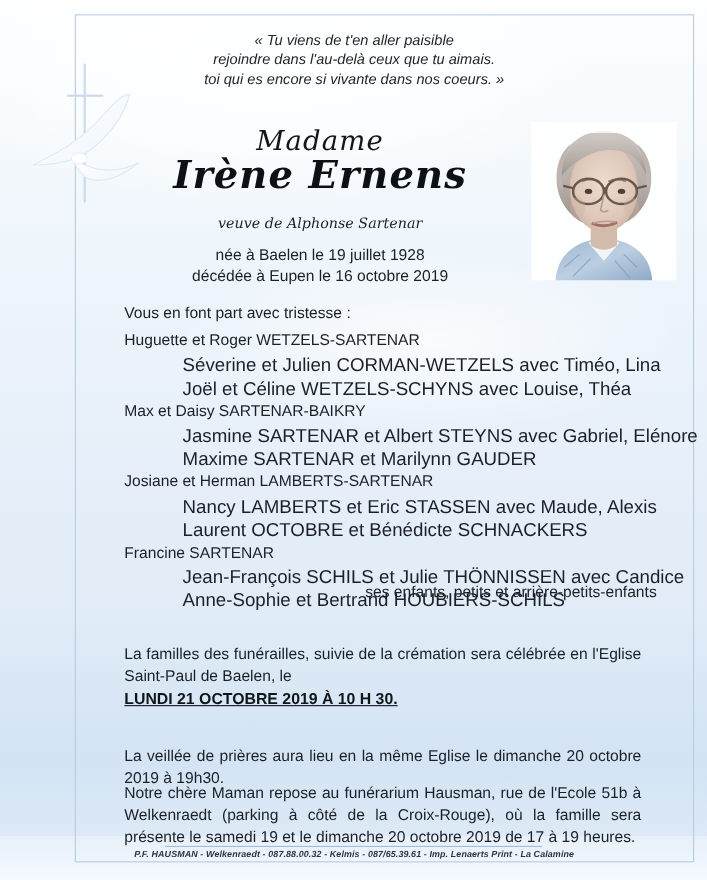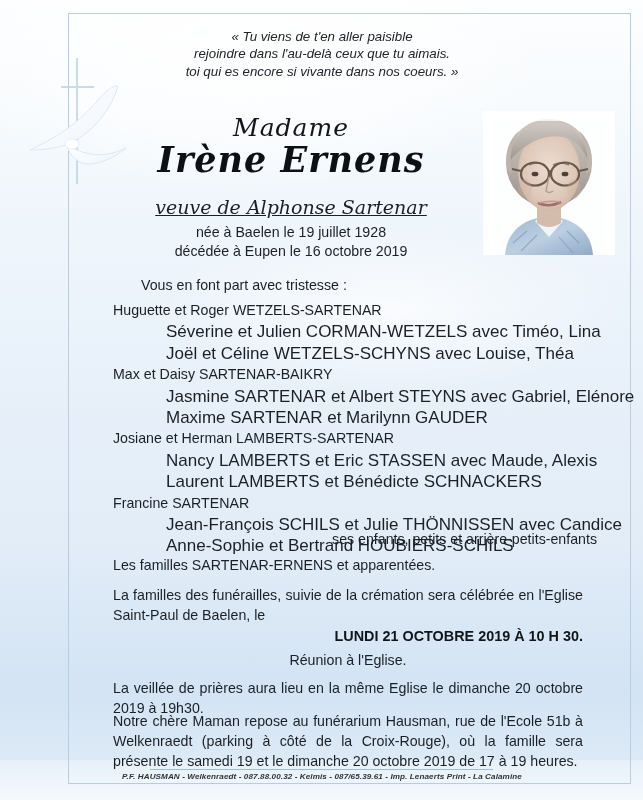--- a/index.html
+++ b/index.html
@@ -133,23 +133,22 @@
     color: #0d1115;
   }
   .spouse {
     position: absolute;
     left: 96px;
     top: 196px;
     width: 390px;
     text-align: center;
     font-family: "DejaVu Serif", serif;
     font-style: italic;
-    font-size: 19px;
+    font-size: 13px;
     color: #1a1f25;
-    text-decoration: underline;
   }
   .birth, .death {
     position: absolute;
     left: 96px;
     width: 390px;
     text-align: center;
     font-size: 14.2px;
     color: #1b2026;
   }
   .birth { top: 224px; }
@@ -162,21 +161,20 @@
     width: 132px;
     height: 144px;
   }
 
   .intro {
     position: absolute;
     left: 113px;
     top: 277px;
     font-size: 14.2px;
     color: #1b2026;
-    margin-left: 28px;
   }
 
   #family {
     position: absolute;
     left: 113px;
     top: 300px;
     width: 470px;
   }
   .fam-parent {
     font-size: 14.2px;
@@ -218,24 +216,25 @@
     line-height: 20px;
     color: #1b2026;
     text-align: justify;
   }
 
   .datetime {
     position: absolute;
     left: 113px;
     top: 628px;
     width: 470px;
-    text-align: right;
+    text-align: left;
     font-size: 14.4px;
     font-weight: bold;
     color: #10151a;
+    text-decoration: underline;
   }
   .reunion {
     position: absolute;
     left: 113px;
     top: 652px;
     width: 470px;
     text-align: center;
     font-size: 14.2px;
     color: #1b2026;
   }
@@ -400,30 +399,28 @@
 
   <div id="family">
       <div class="fam-parent">Huguette et Roger WETZELS-SARTENAR</div>
       <div class="fam-child">Séverine et Julien CORMAN-WETZELS avec Timéo, Lina</div>
       <div class="fam-child">Joël et Céline WETZELS-SCHYNS avec Louise, Théa</div>
       <div class="fam-parent">Max et Daisy SARTENAR-BAIKRY</div>
       <div class="fam-child">Jasmine SARTENAR et Albert STEYNS avec Gabriel, Elénore</div>
       <div class="fam-child">Maxime SARTENAR  et Marilynn GAUDER</div>
       <div class="fam-parent">Josiane et Herman LAMBERTS-SARTENAR</div>
       <div class="fam-child">Nancy LAMBERTS et Eric STASSEN avec Maude, Alexis</div>
-      <div class="fam-child">Laurent LAMBERTS et Bénédicte SCHNACKERS</div>
+      <div class="fam-child">Laurent OCTOBRE et Bénédicte SCHNACKERS</div>
       <div class="fam-parent">Francine SARTENAR</div>
       <div class="fam-child">Jean-François SCHILS et Julie THÖNNISSEN avec Candice</div>
       <div class="fam-child">Anne-Sophie et Bertrand HOUBIERS-SCHILS</div>
     </div>
 
   <div class="descendants">ses enfants, petits et arrière-petits-enfants</div>
-  <div class="families">Les familles SARTENAR-ERNENS et apparentées.</div>
   <div class="liturgy">La familles des funérailles, suivie de la crémation sera célébrée en l'Eglise Saint-Paul de Baelen, le</div>
   <div class="datetime">LUNDI 21 OCTOBRE 2019 À 10 H 30.</div>
-  <div class="reunion">Réunion à l'Eglise.</div>
   <div class="vigil">La veillée de prières aura lieu en la même Eglise le dimanche 20 octobre 2019 à 19h30.</div>
   <div class="funerarium">Notre chère Maman repose au funérarium Hausman, rue de l'Ecole 51b à Welkenraedt (parking à côté de la Croix-Rouge), où la famille sera présente  le samedi 19 et le dimanche 20 octobre 2019 de 17 à 19 heures.</div>
 
   <div id="footer-rule"></div>
   <div class="footer-text">P.F. HAUSMAN  -  Welkenraedt - 087.88.00.32 - Kelmis - 087/65.39.61 - Imp. Lenaerts Print - La Calamine</div>
 
 </div>
 
 </body></html>

